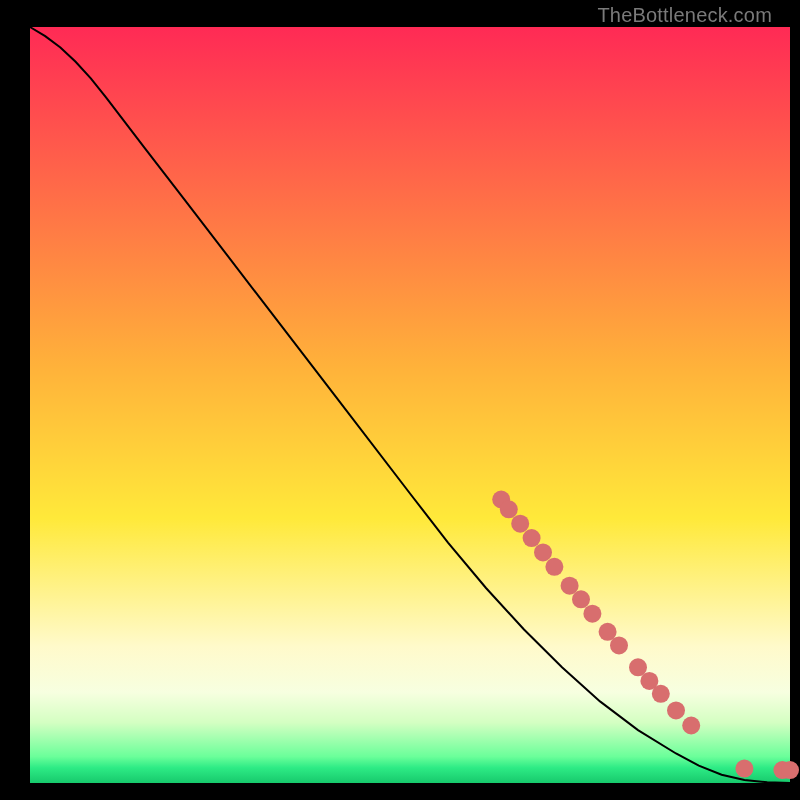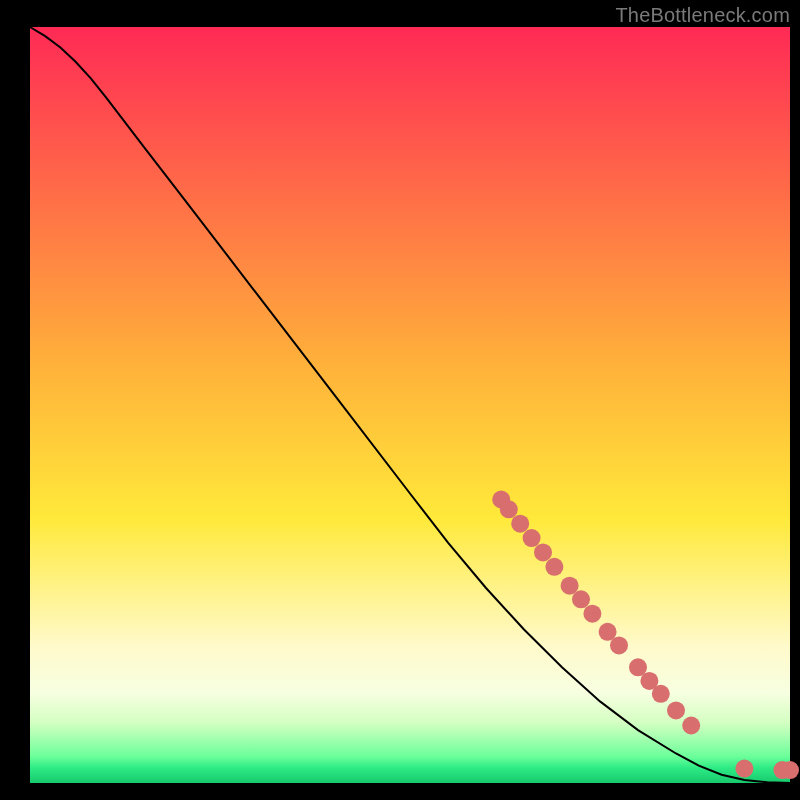--- a/index.html
+++ b/index.html
@@ -13,21 +13,21 @@
   }
   .stage {
     position: relative;
     width: 800px;
     height: 800px;
     background: #000;
   }
   .watermark {
     position: absolute;
     top: 4px;
-    right: 10px;
+    right: 28px;
     color: #7a7a7a;
     font-size: 20px;
     font-weight: 500;
     letter-spacing: 0.2px;
     user-select: none;
   }
   svg.plot {
     position: absolute;
     left: 0;
     top: 0;

